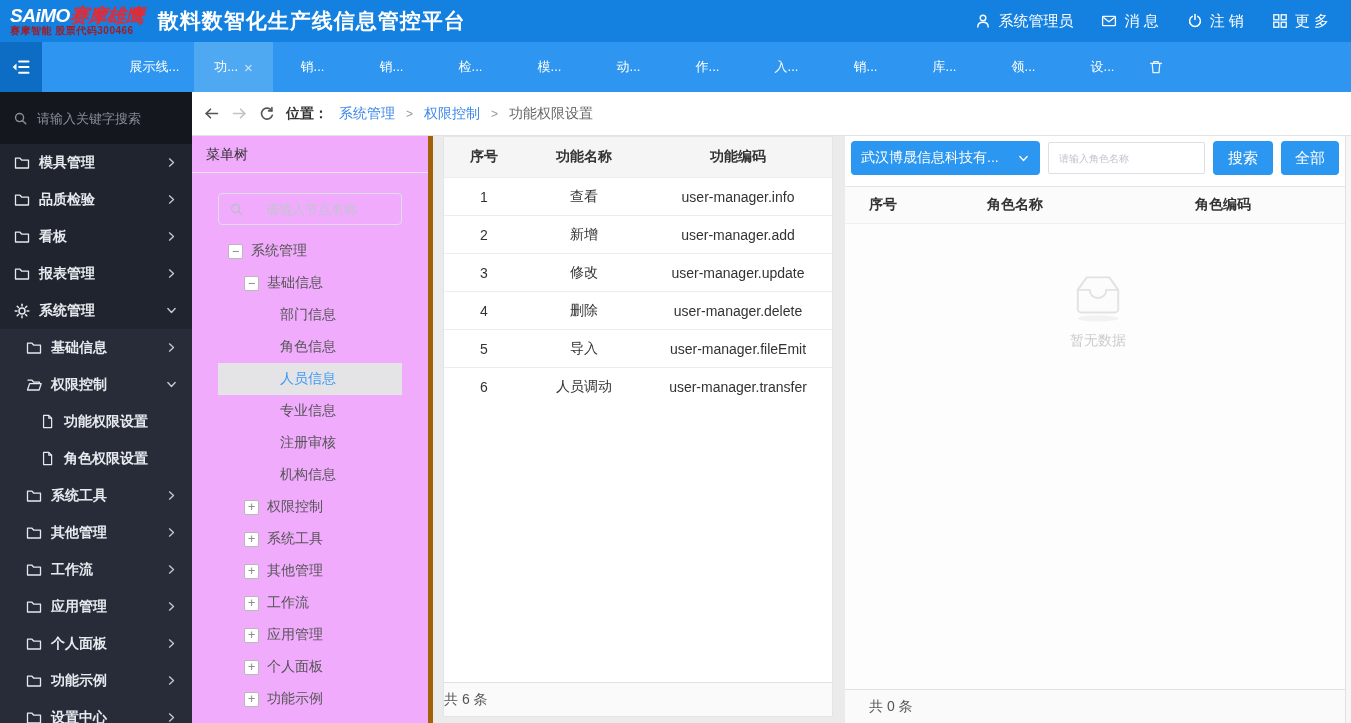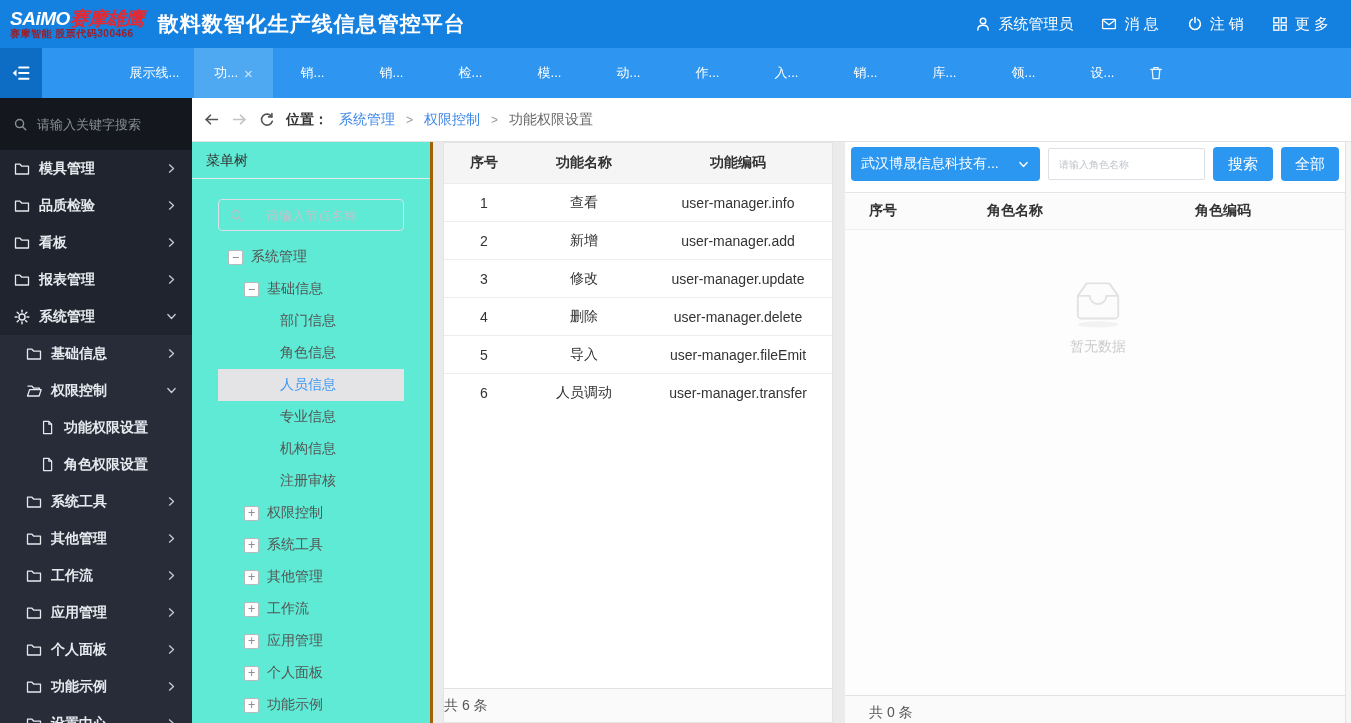--- a/index.html
+++ b/index.html
@@ -2,21 +2,21 @@
 <html><head>
 <meta charset="utf-8">
 <style>
   * { box-sizing: border-box; margin: 0; padding: 0; }
   html,body { width:1351px; height:723px; overflow:hidden;
     font-family:"Liberation Sans","DejaVu Sans",sans-serif; background:#ebebeb; }
 
   .ic { display:inline-block; vertical-align:middle; flex:none; }
 
   
-  .header { height:48px; background:#1480e0; display:flex; align-items:center; color:#fff; }
+  .header { height:42px; background:#1480e0; display:flex; align-items:center; color:#fff; }
   .logo { margin-left:10px; line-height:1.05; white-space:nowrap; }
   .logo-line1 { font-size:19px; font-weight:bold; font-style:italic; letter-spacing:-0.5px; }
   .logo-brand { color:#fff; }
   .logo-brand-red { color:#e8282f; }
   .logo-line2 { font-size:10px; font-weight:bold; color:#9e1d26; letter-spacing:0.5px; }
   .app-title { margin-left:14px; font-size:21px; font-weight:bold; letter-spacing:1px; }
   .header-right { margin-left:auto; margin-right:22px; display:flex; align-items:center; gap:28px; font-size:15px; }
   .hr-item { display:flex; align-items:center; gap:7px; cursor:pointer; white-space:nowrap; }
 
   
@@ -48,21 +48,21 @@
   .breadcrumb { height:44px; background:#fff; border-bottom:1px solid #e3e3e3;
                 display:flex; align-items:center; gap:11px; padding-left:11px; font-size:14px; color:#333; }
   .bc-link { color:#3d87e8; cursor:pointer; }
   .bc-sep { color:#999; font-size:12px; }
   .bc-current { color:#666; }
   .nav-ic { cursor:pointer; }
 
   .panels { flex:1; display:flex; min-height:0; position:relative; }
 
   
-  .tree-panel { width:241px; flex:none; background:#5eead4; border-right:3px solid #a16207; overflow:hidden; }
+  .tree-panel { width:241px; flex:none; background:#f0abfc; border-right:5px solid #a16207; overflow:hidden; }
   .tree-title { height:37px; line-height:36px; padding-left:14px; font-size:14px; color:#333;
                 border-bottom:1px solid #e8e8e8; }
   .tree-body { padding:20px 26px 0; }
   .tree-search { height:32px; border:1px solid #dcdfe6; border-radius:4px; display:flex;
                  align-items:center; gap:22px; padding:0 10px; color:#b9bfc8; margin-bottom:10px; }
   .tree-search input, .side-search input, .role-input {
       border:none; outline:none; background:transparent; font-size:13px; width:100%;
       font-family:"Liberation Sans","DejaVu Sans",sans-serif; }
   .tree-search input::placeholder { color:#bfc5cd; }
   .side-search input { color:#cdd2d9; font-size:13px; }
@@ -514,24 +514,24 @@
           <div class="tree-node leaf">
               <span>角色信息</span>
             </div>
           <div class="tree-node leaf sel">
               <span>人员信息</span>
             </div>
           <div class="tree-node leaf">
               <span>专业信息</span>
             </div>
           <div class="tree-node leaf">
-              <span>机构信息</span>
+              <span>注册审核</span>
             </div>
           <div class="tree-node leaf">
-              <span>注册审核</span>
+              <span>机构信息</span>
             </div>
           <div class="tree-node lvl1">
             <span class="expander">+</span>
             <span>权限控制</span>
           </div>
           <div class="tree-node lvl1">
             <span class="expander">+</span>
             <span>系统工具</span>
           </div>
           <div class="tree-node lvl1">

